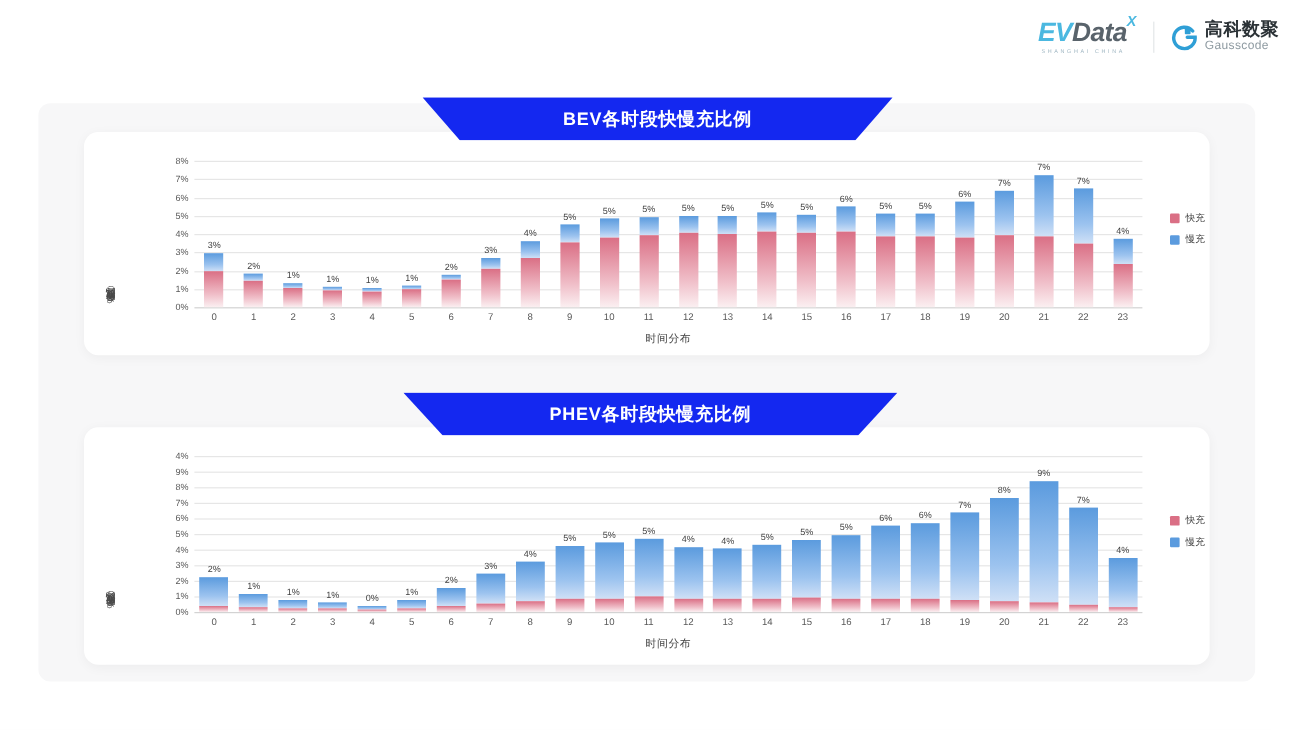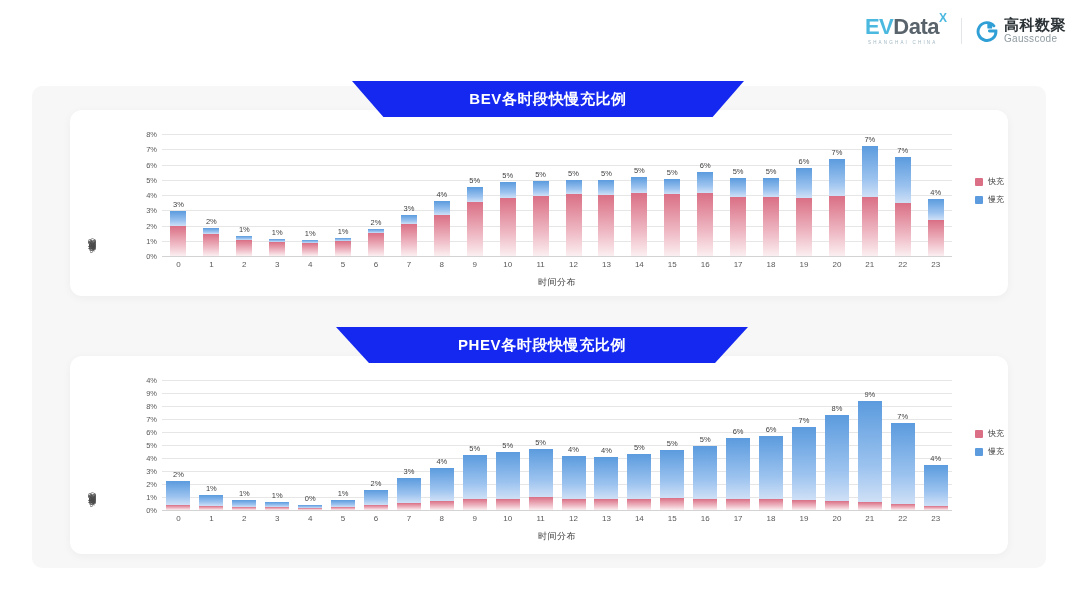--- a/index.html
+++ b/index.html
@@ -15,21 +15,21 @@
   #root { position: relative; width: 1080px; height: 608px; background:#fff; }
 
   
   .header-logos {
     position: absolute;
     top: 16px; right: 14px;
     display: flex; align-items: center; gap: 14px;
   }
   .logo-evdata { display:flex; flex-direction:column; align-items:flex-start; }
   .logo-evdata .wordmark {
-    display:flex; align-items:flex-start; line-height:1;
+    display:flex; align-items:flex-start; line-height:1;font-style:italic;
   }
   .logo-evdata .ev {
     font-size: 22px; font-weight: 700; letter-spacing:-0.5px;
     color:#4bb8e0; font-family:"Liberation Sans", sans-serif;
   }
   .logo-evdata .data {
     font-size: 22px; font-weight: 700; letter-spacing:-0.5px;
     color:#59636b; font-family:"Liberation Sans", sans-serif;
   }
   .logo-evdata .x-mark {

